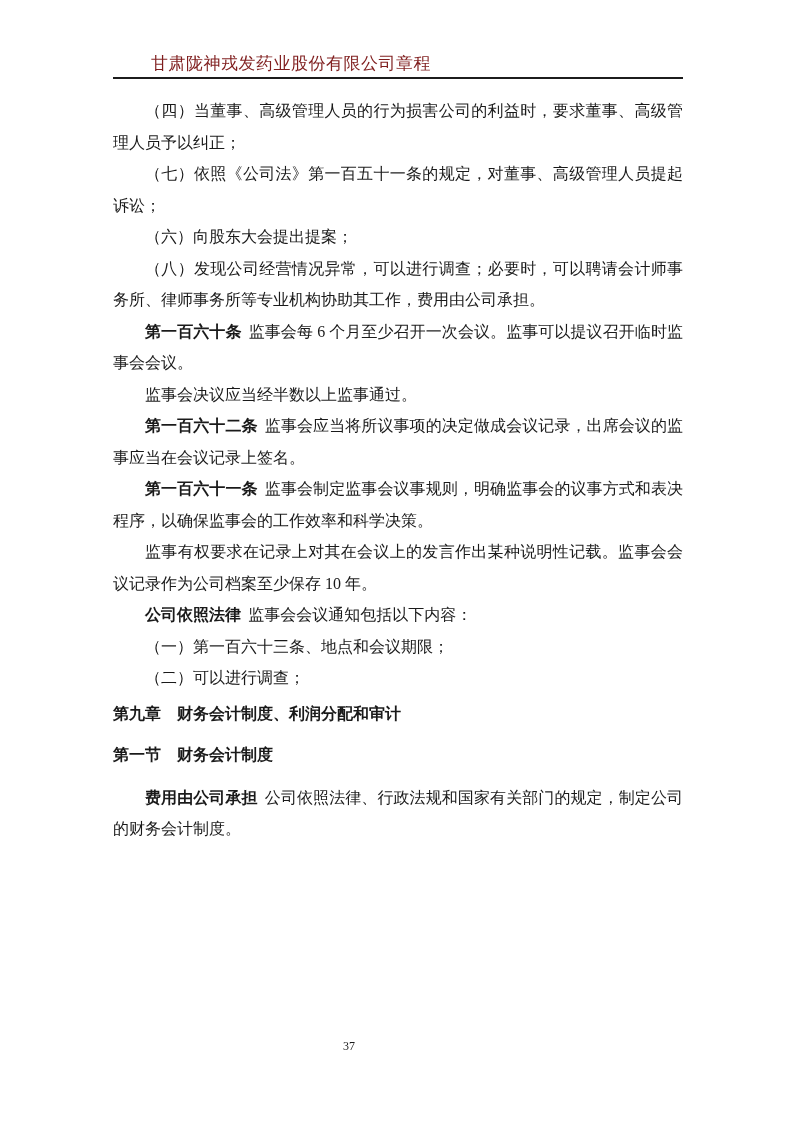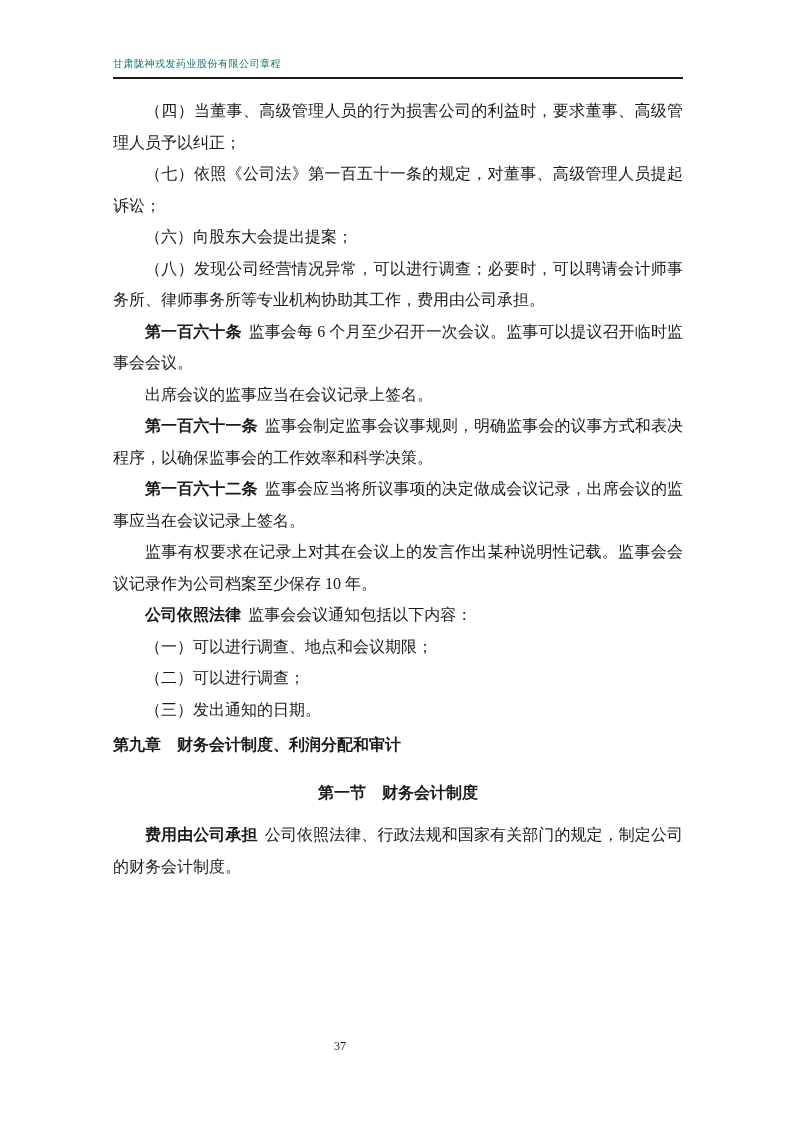--- a/index.html
+++ b/index.html
@@ -16,24 +16,25 @@
     font-family: "Liberation Serif", "DejaVu Serif", serif;
     color: #1a1a1a;
   }
   .page-header {
     position: absolute;
     left: 113px;
     top: 55px;
     width: 570px;
   }
   .header-title {
-    font-size: 10px;
+    font-size: 17px;
     line-height: 18px;
-    color: #0f766e;
+    color: #7f1d1d;
     letter-spacing: 0.5px;
+    margin-left: 38px;
   }
   .header-rule {
     margin-top: 4px;
     border-bottom: 2px solid #1c1c1c;
     height: 0;
   }
   .doc-body {
     position: absolute;
     left: 113px;
     top: 95px;
@@ -51,29 +52,29 @@
   .doc-body .lead {
     font-weight: bold;
     margin-right: 0.45em;
   }
   .doc-body p.chapter {
     margin-top: 4px;
     font-weight: bold;
     text-indent: 0;
   }
   .doc-body p.section {
-    margin-top: 16px;
+    margin-top: 10px;
     margin-bottom: 11px;
-    text-align: center;
+    text-align: left;
     font-weight: bold;
     text-indent: 0;
   }
   .page-footer {
     position: absolute;
-    left: 8px;
+    left: 17px;
     top: 1036px;
     width: 664px;
     text-align: center;
   }
   .page-number {
     font-size: 12px;
     color: #1a1a1a;
   }
 </style>
 </head>
@@ -85,28 +86,27 @@
     <div class="header-title">甘肃陇神戎发药业股份有限公司章程</div>
     <div class="header-rule"></div>
   </header>
 
   <main class="doc-body">
       <p class="para">（四）当董事、高级管理人员的行为损害公司的利益时，要求董事、高级管理人员予以纠正；</p>
       <p class="para">（七）依照《公司法》第一百五十一条的规定，对董事、高级管理人员提起诉讼；</p>
       <p class="para">（六）向股东大会提出提案；</p>
       <p class="para">（八）发现公司经营情况异常，可以进行调查；必要时，可以聘请会计师事务所、律师事务所等专业机构协助其工作，费用由公司承担。</p>
       <p class="para"><span class="lead">第一百六十条</span>监事会每 6 个月至少召开一次会议。监事可以提议召开临时监事会会议。</p>
-      <p class="para">出席会议的监事应当在会议记录上签名。</p>
+      <p class="para">监事会决议应当经半数以上监事通过。</p>
+      <p class="para"><span class="lead">第一百六十二条</span>监事会应当将所议事项的决定做成会议记录，出席会议的监事应当在会议记录上签名。</p>
       <p class="para"><span class="lead">第一百六十一条</span>监事会制定监事会议事规则，明确监事会的议事方式和表决程序，以确保监事会的工作效率和科学决策。</p>
-      <p class="para"><span class="lead">第一百六十二条</span>监事会应当将所议事项的决定做成会议记录，出席会议的监事应当在会议记录上签名。</p>
       <p class="para">监事有权要求在记录上对其在会议上的发言作出某种说明性记载。监事会会议记录作为公司档案至少保存 10 年。</p>
       <p class="para"><span class="lead">公司依照法律</span>监事会会议通知包括以下内容：</p>
-      <p class="para">（一）可以进行调查、地点和会议期限；</p>
+      <p class="para">（一）第一百六十三条、地点和会议期限；</p>
       <p class="para">（二）可以进行调查；</p>
-      <p class="para">（三）发出通知的日期。</p>
       <p class="chapter">第九章　财务会计制度、利润分配和审计</p>
       <p class="section">第一节　财务会计制度</p>
       <p class="para"><span class="lead">费用由公司承担</span>公司依照法律、行政法规和国家有关部门的规定，制定公司的财务会计制度。</p>
     </main>
 
   <footer class="page-footer">
     <span class="page-number">37</span>
   </footer>
 
 </div>

